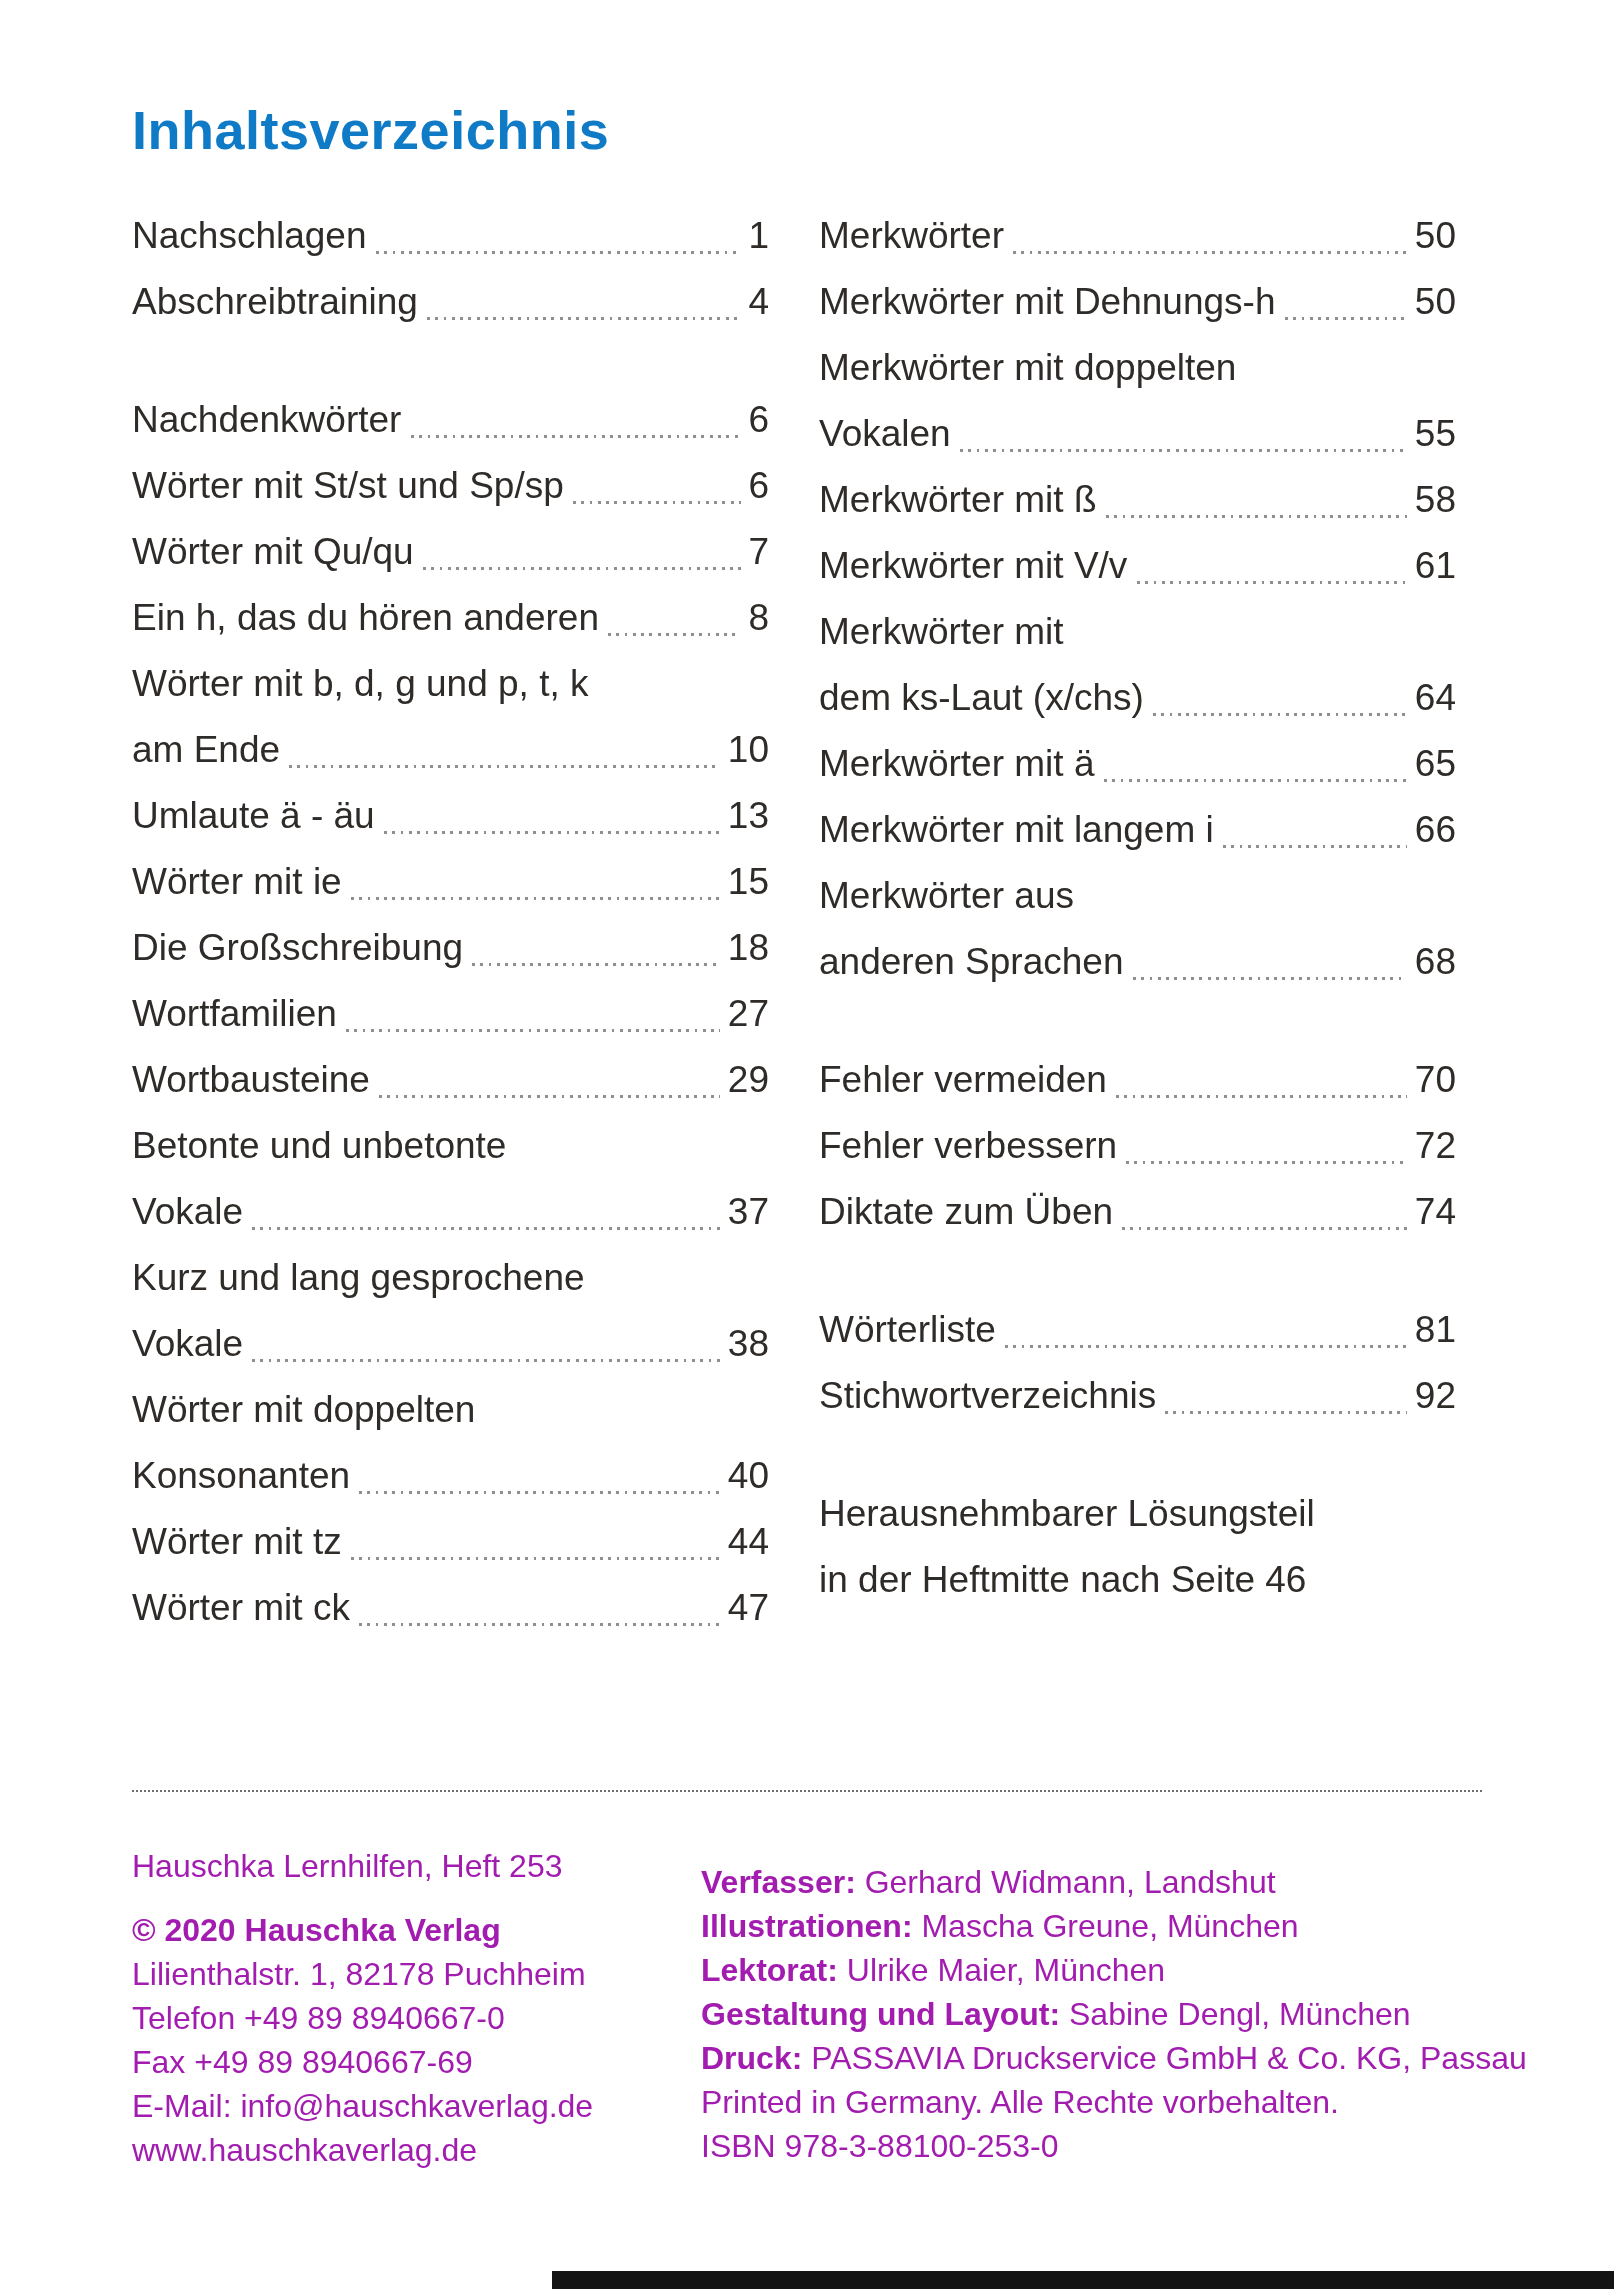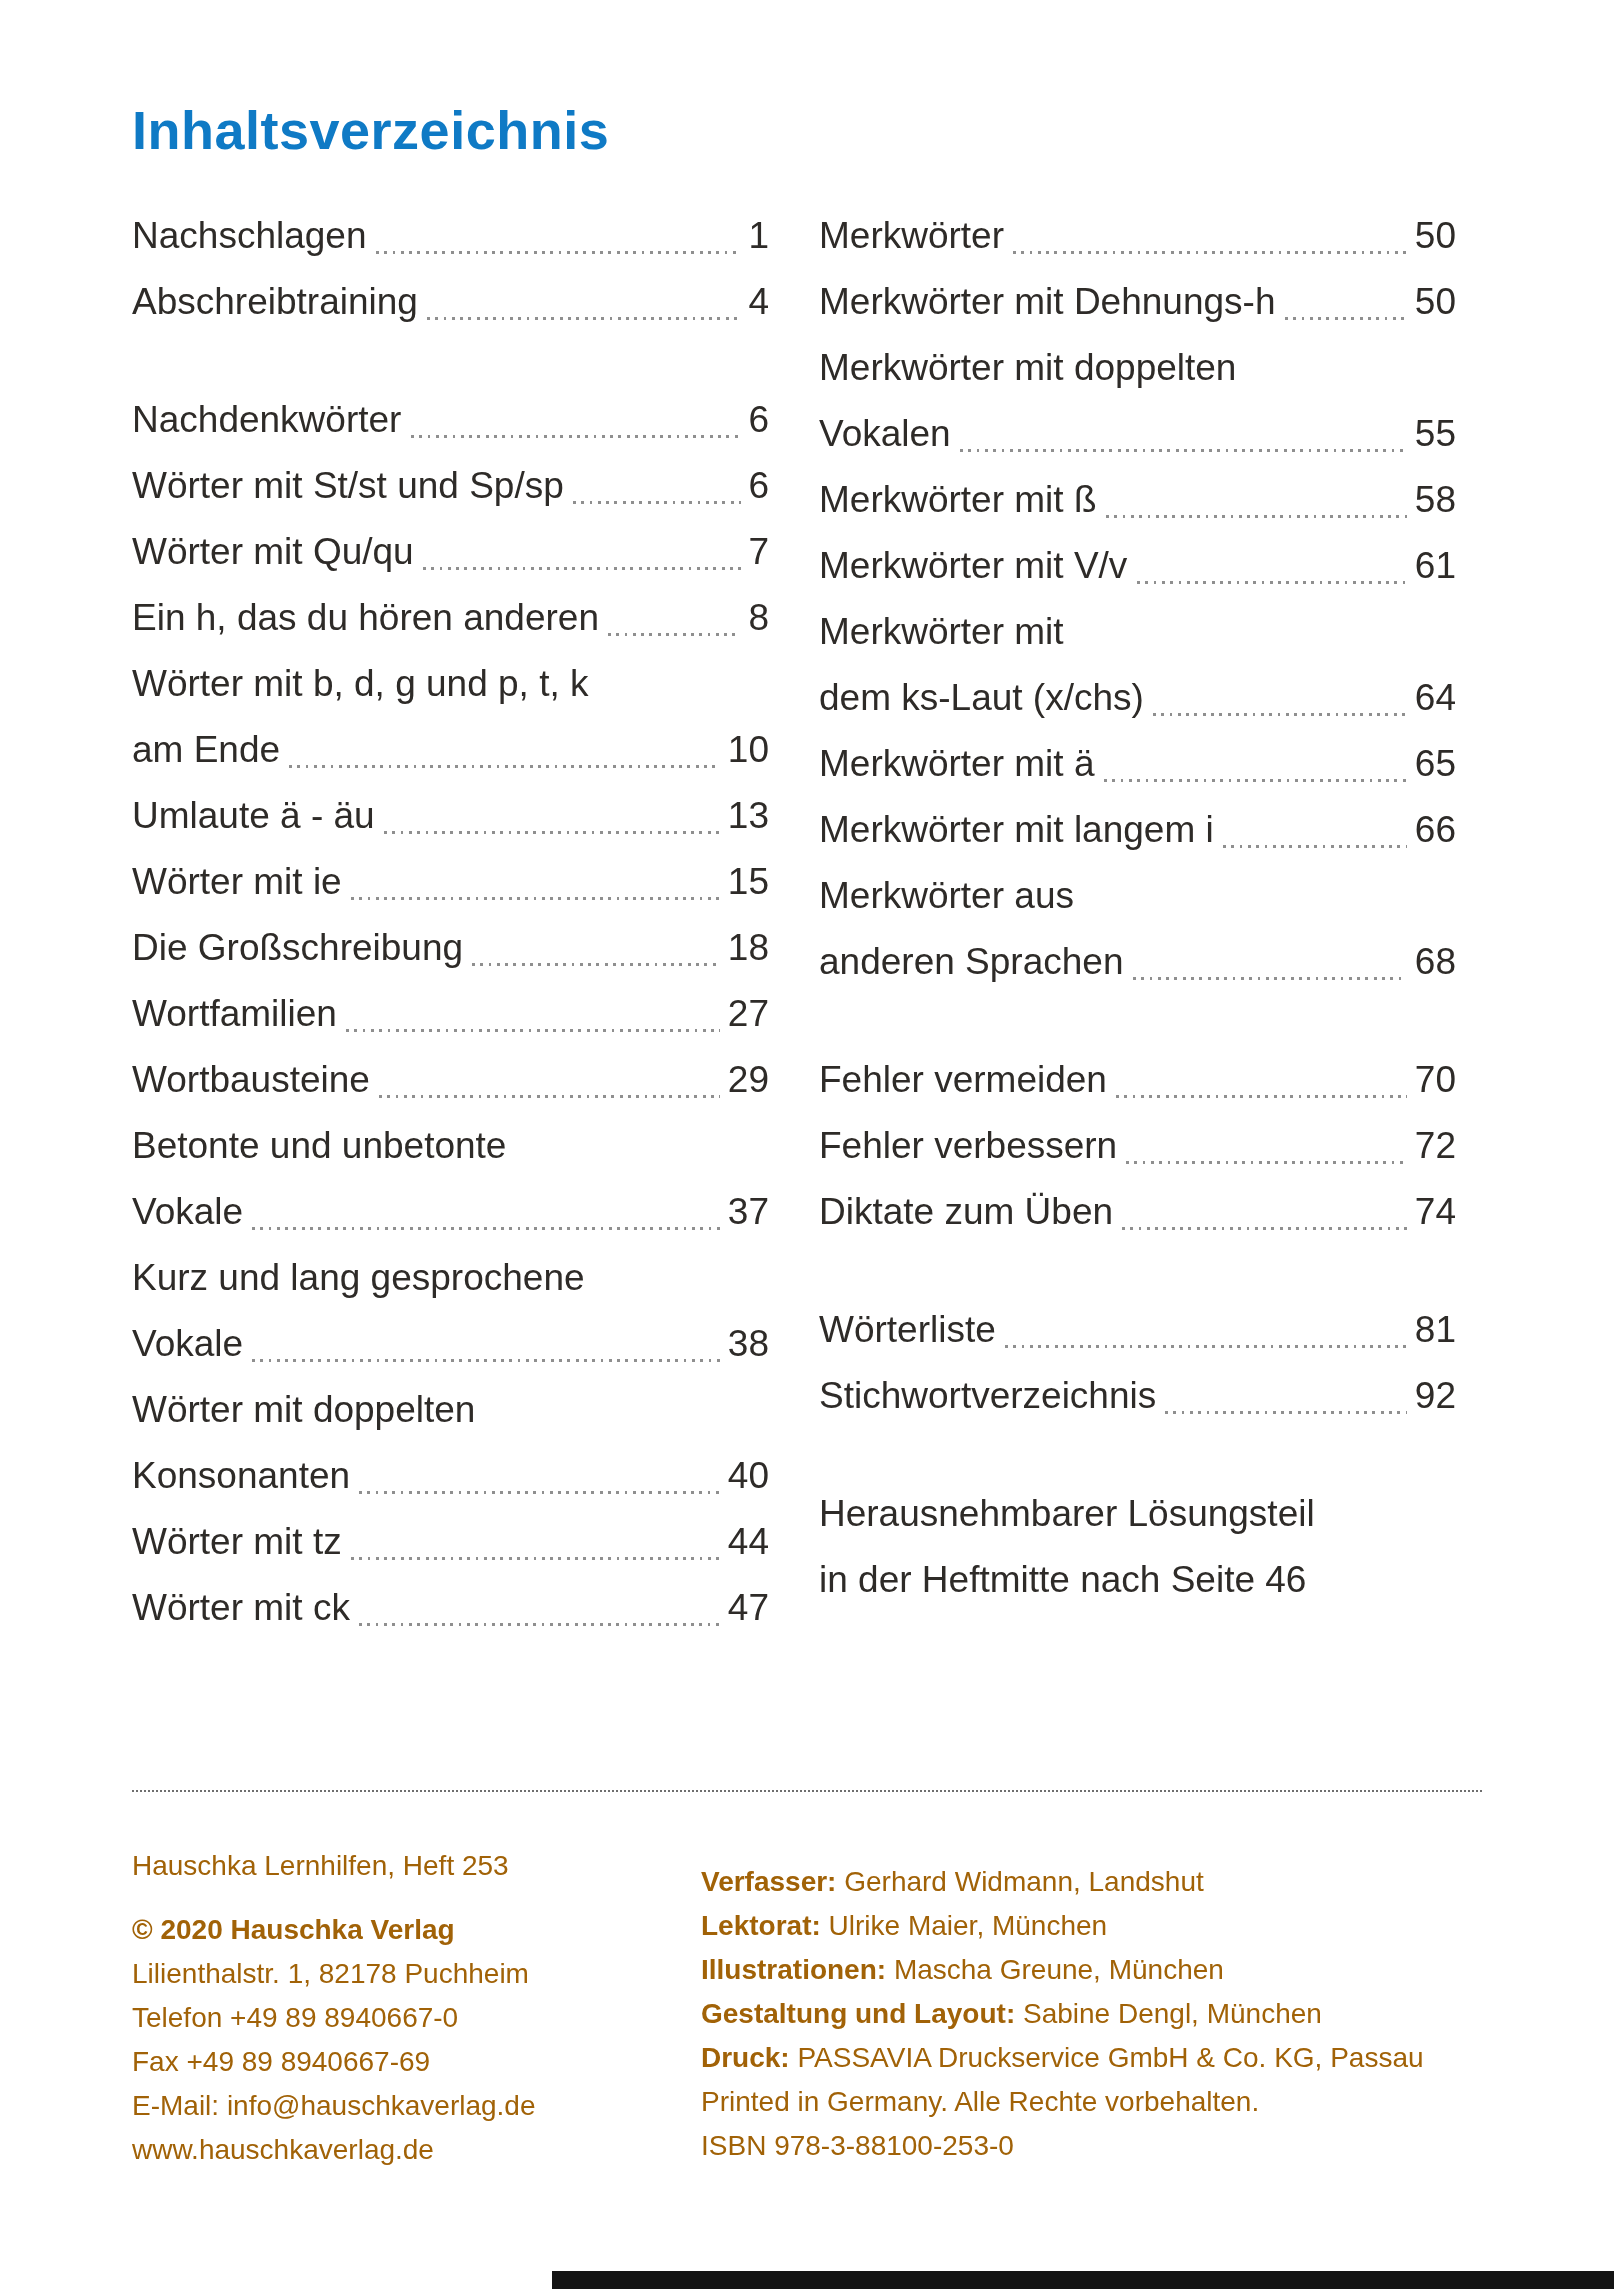--- a/index.html
+++ b/index.html
@@ -76,22 +76,22 @@
     width: 1350px;
     height: 0;
     border-top: 2.8px dotted #6e6e6e;
   }
   .footer {
     position: absolute;
     left: 132px;
     top: 1844px;
     width: 1359px;
     display: flex;
-    font-size: 28px;
-    color: #a16207;
+    font-size: 32px;
+    color: #a21caf;
   }
   .footer-col.left {
     width: 569px;
     flex: none;
   }
   .footer-col.right {
     flex: 1;
     margin-top: 16px;
   }
   .footer-line {
@@ -320,22 +320,22 @@
         <div class="footer-line"><span>Hauschka Lernhilfen, Heft 253</span></div>
         <div class="footer-line bold"><span>© 2020 Hauschka Verlag</span></div>
         <div class="footer-line"><span>Lilienthalstr. 1, 82178 Puchheim</span></div>
         <div class="footer-line"><span>Telefon +49 89 8940667-0</span></div>
         <div class="footer-line"><span>Fax +49 89 8940667-69</span></div>
         <div class="footer-line"><span>E-Mail: info@hauschkaverlag.de</span></div>
         <div class="footer-line"><span>www.hauschkaverlag.de</span></div>
       </div>
     <div class="footer-col right" id="footer-right">
         <div class="footer-line"><span class="prefix">Verfasser:</span><span> Gerhard Widmann, Landshut</span></div>
+        <div class="footer-line"><span class="prefix">Illustrationen:</span><span> Mascha Greune, München</span></div>
         <div class="footer-line"><span class="prefix">Lektorat:</span><span> Ulrike Maier, München</span></div>
-        <div class="footer-line"><span class="prefix">Illustrationen:</span><span> Mascha Greune, München</span></div>
         <div class="footer-line"><span class="prefix">Gestaltung und Layout:</span><span> Sabine Dengl, München</span></div>
         <div class="footer-line"><span class="prefix">Druck:</span><span> PASSAVIA Druckservice GmbH &amp; Co. KG, Passau</span></div>
         <div class="footer-line"><span>Printed in Germany. Alle Rechte vorbehalten.</span></div>
         <div class="footer-line"><span>ISBN 978-3-88100-253-0</span></div>
       </div>
   </div>
 
   <div class="scan-bar"></div>
 </div>
 

